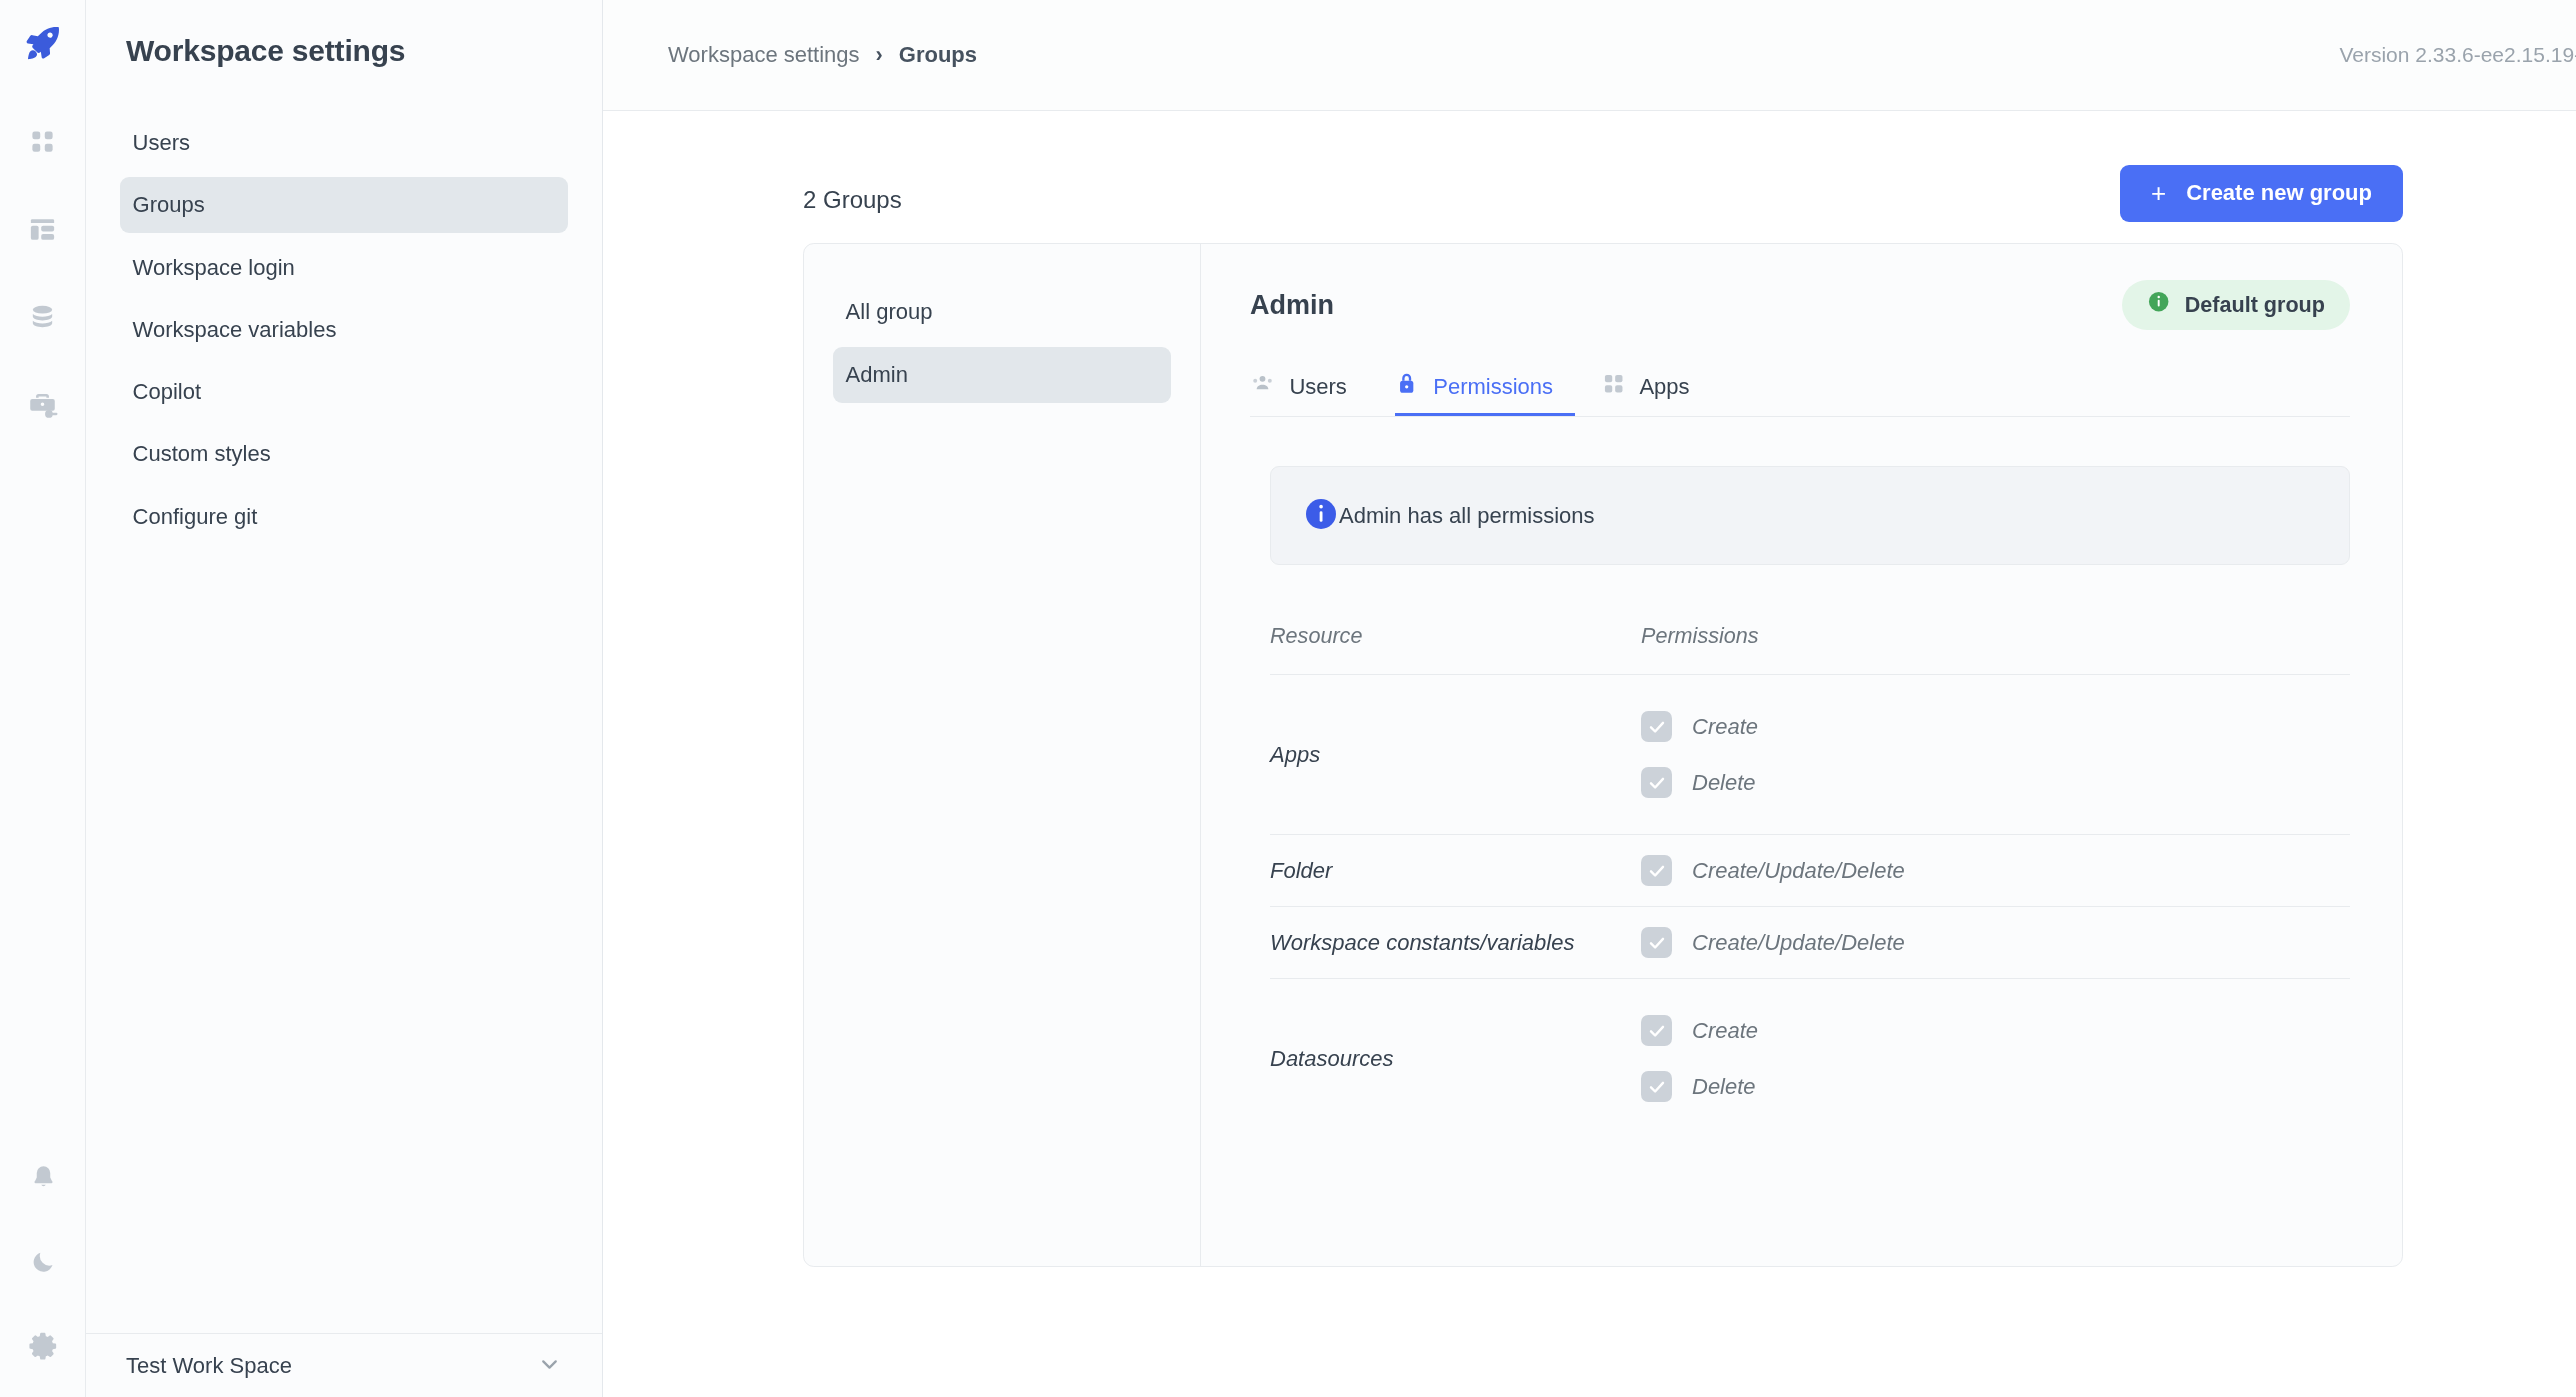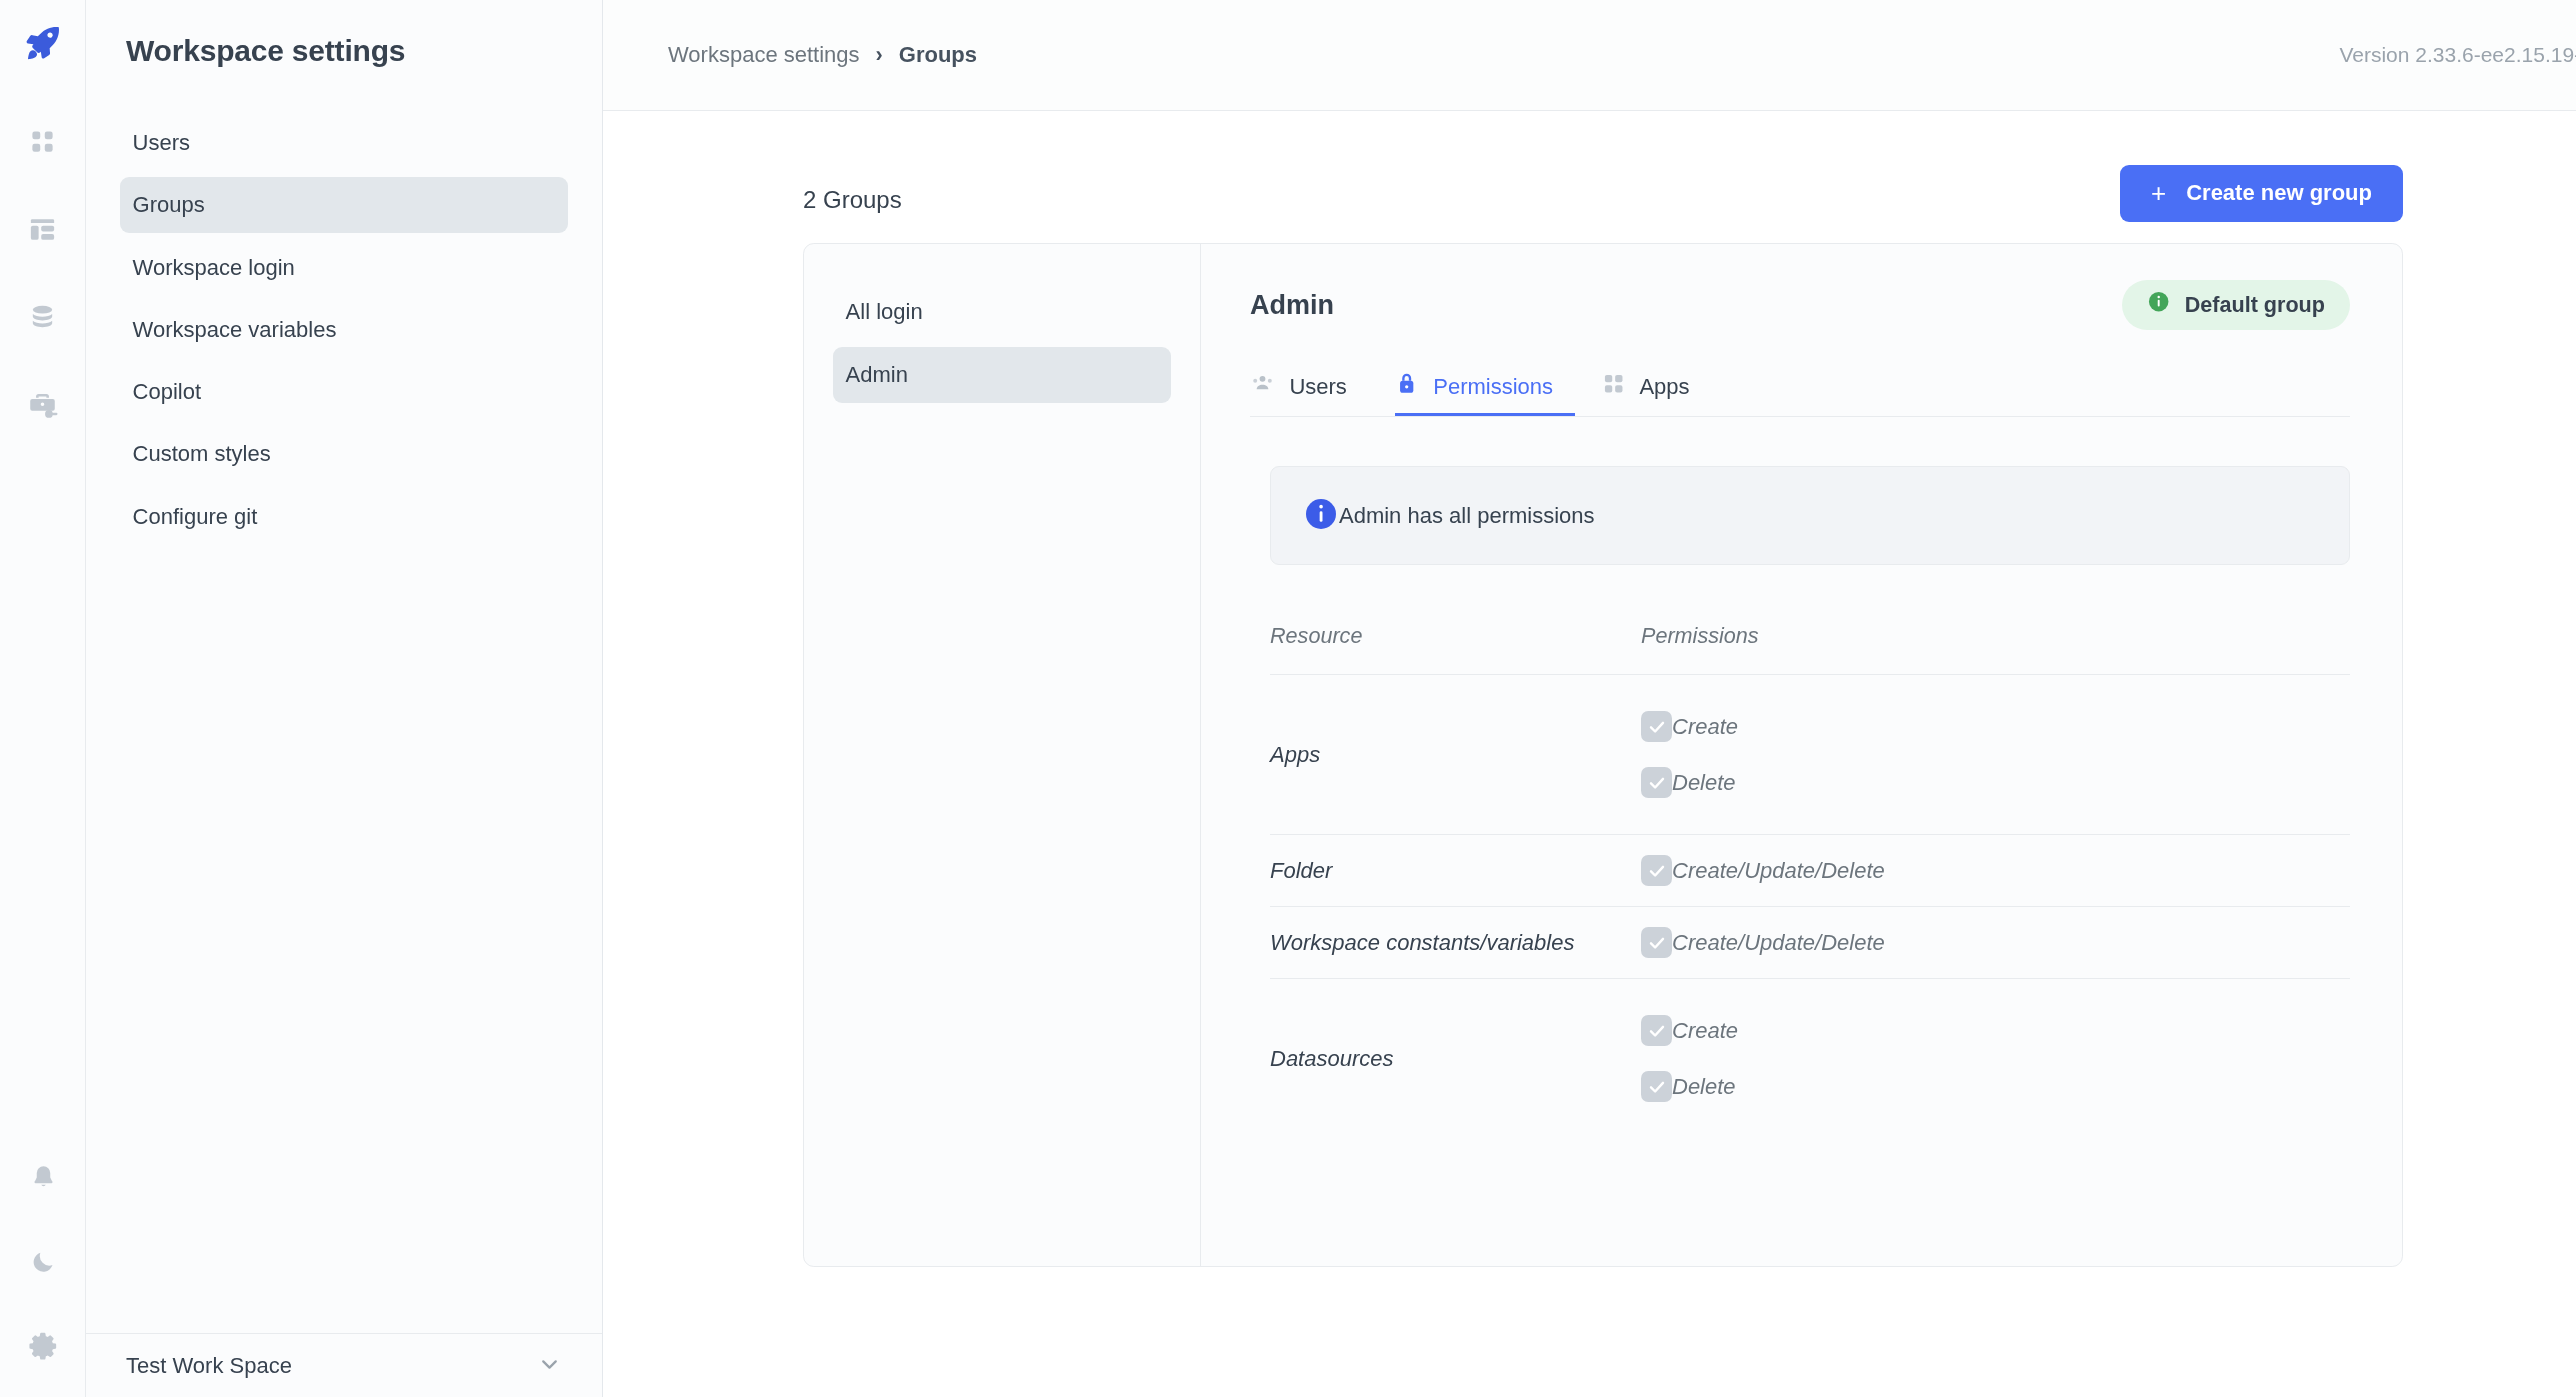--- a/index.html
+++ b/index.html
@@ -151,21 +151,21 @@
   .ptable-head { display: flex; padding-bottom: 25px; }
   .col-res { width: 371px; flex: 0 0 371px; font-size: 21.6px; color: #6c757d; }
   .col-per { font-size: 21.6px; color: #6c757d; }
   .prow {
     display: flex; align-items: center;
     border-top: 0.9px solid #e8ebee;
     padding: 20px 0;
   }
   .prow .res { width: 371px; flex: 0 0 371px; font-size: 22px; color: #37424f; }
   .perms { display: flex; flex-direction: column; gap: 25px; }
-  .perm { display: flex; align-items: center; }
+  .perm { display: flex; align-items: center; gap: 20px; }
   .perm-label { font-size: 22px; color: #6c757d; }
   .cbox {
     width: 31px; height: 31px; border-radius: 7.2px;
     background: #ccd2d9; display: flex; align-items: center; justify-content: center;
     flex: 0 0 31px;
   }
   .tall { padding: 36px 0; }
 </style>
 </head>
 <body>
@@ -286,21 +286,21 @@
           <button class="btn-create">
             <span class="plus-ico">+</span>
             <span>Create new group</span>
           </button>
         </div>
 
         <div class="panel">
 
           <div class="panel-left">
             <div class="grp-item">
-              <span>All login</span>
+              <span>All group</span>
             </div>
             <div class="grp-item active">
               <span>Admin</span>
             </div>
           </div>
 
           <div class="panel-right">
 
             <div class="pr-head">
               <div class="pr-title">Admin</div>

